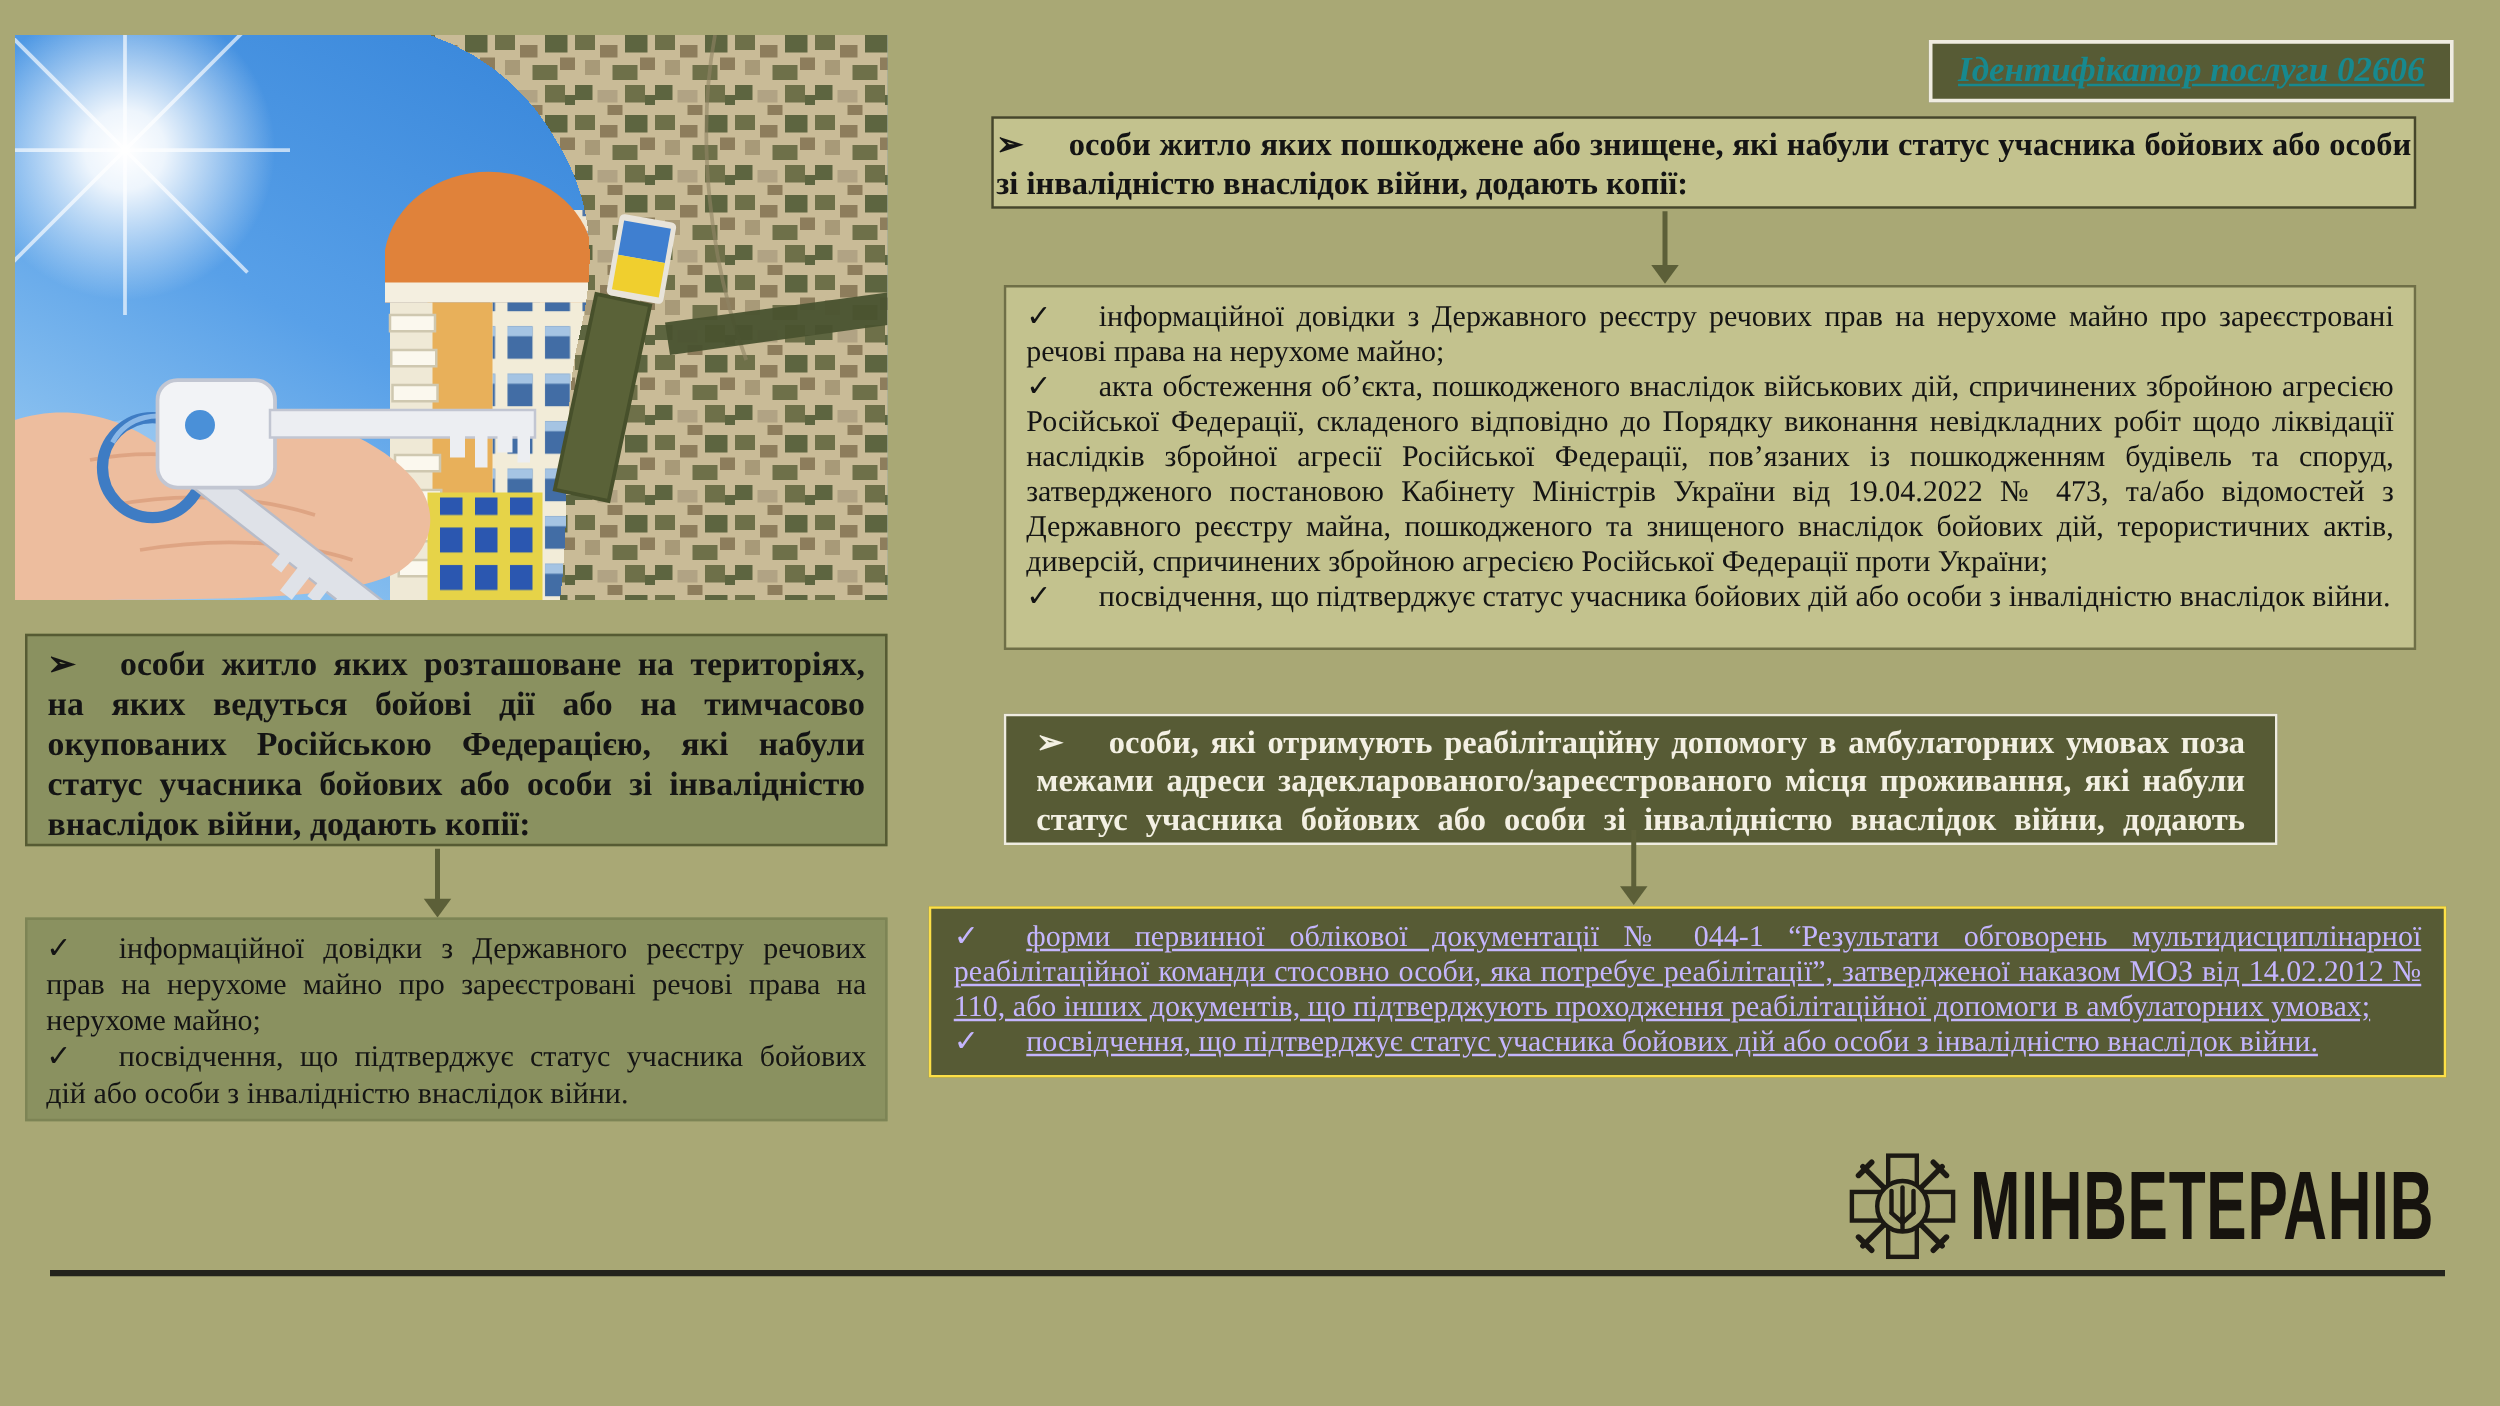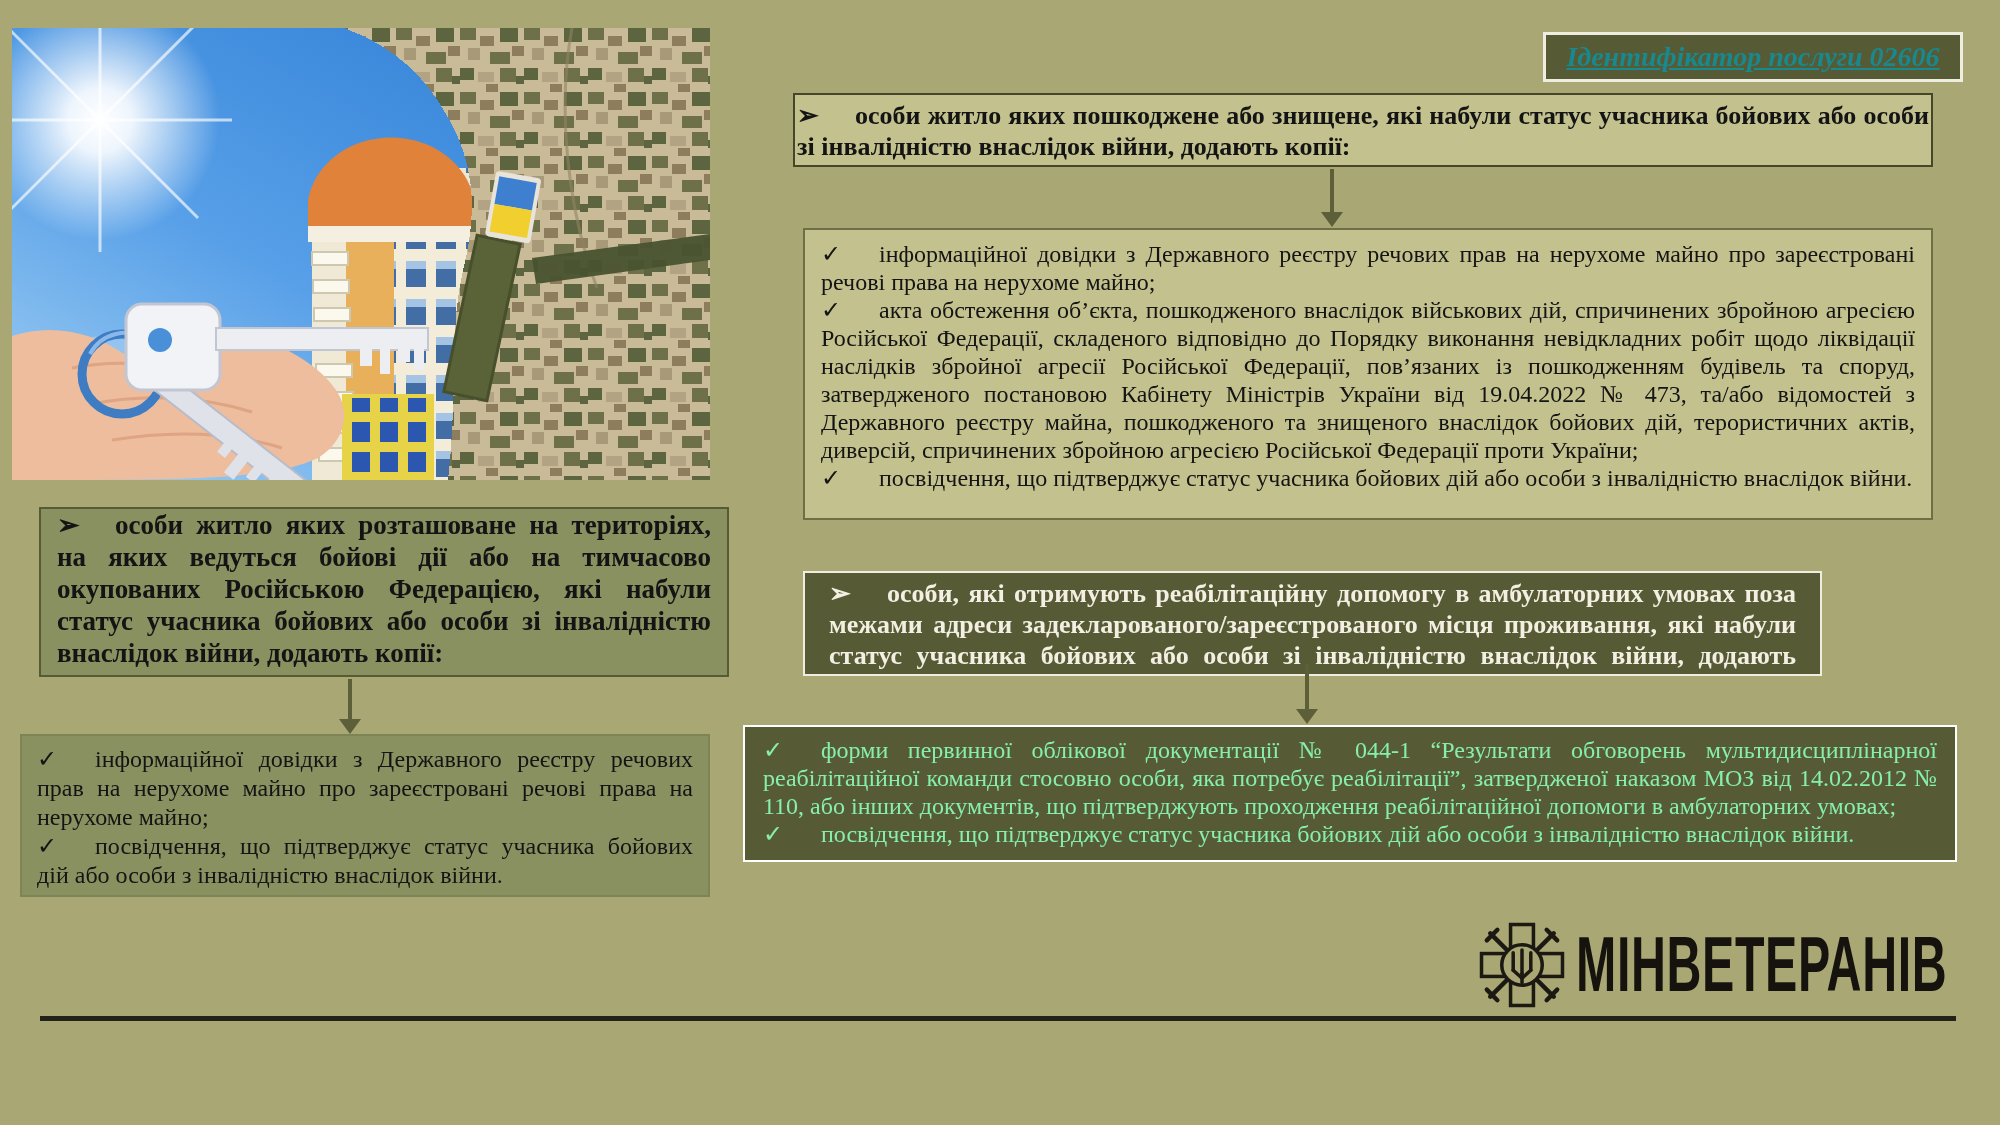--- a/index.html
+++ b/index.html
@@ -7,32 +7,32 @@
     position:relative;width:2000px;height:1125px;overflow:hidden;
     background:#a9a875;
     font-family:"Liberation Serif", serif;
   }
   .abs{position:absolute;box-sizing:border-box;}
   
   .box{position:absolute;box-sizing:border-box;color:#141414;overflow:hidden;}
   .hdr-light{background:#c3c28e;border:2px solid #46462b;}
   .det-light{background:#c3c28e;border:2px solid #6f6f47;}
   .hdr-dark{background:#575b35;border:2px solid #efece0;color:#f3f0e3;}
-  .det-dark{background:#575b35;border:2px solid #ffffff;color:#86efac;}
+  .det-dark{background:#575b35;border:2px solid #fde047;color:#c4b5fd;text-decoration:underline;}
   .hdr-green{background:#8a9160;border:2px solid #565b33;}
   .det-green{background:#8a9160;border:2px solid #7d8455;}
   .box p{margin:0;text-align:justify;}
   .box p + p{margin-top:0;}
   .bullet{display:inline-block;width:58px;}
   
   #hdr-right-1{left:793px;top:93px;width:1140px;height:74px;padding:5px 2px;font-size:26px;line-height:31px;font-weight:bold;}
   #det-right-1{left:803px;top:228px;width:1130px;height:292px;padding:10px 16px;font-size:24px;line-height:28px;}
   #hdr-right-2{left:803px;top:571px;width:1019px;height:105px;padding:5px 24px;font-size:26px;line-height:31px;font-weight:bold;}
   #det-right-2{left:743px;top:725px;width:1214px;height:137px;padding:9px 18px;font-size:24px;line-height:28px;}
-  #hdr-left{left:20px;top:507px;width:690px;height:170px;padding:6px 16px;font-size:27px;line-height:32px;font-weight:bold;display:flex;align-items:flex-end;margin-left:19px;}
+  #hdr-left{left:20px;top:507px;width:690px;height:170px;padding:6px 16px;font-size:27px;line-height:32px;font-weight:bold;display:flex;align-items:flex-start;}
   #det-left{left:20px;top:734px;width:690px;height:163px;padding:9px 15px;font-size:24px;line-height:29px;}
   
   #idbox{left:1543px;top:32px;width:420px;height:50px;background:#575b35;border:3px solid #efece0;
     display:flex;align-items:center;justify-content:center;font-style:italic;}
   #idbox a{color:#17898f;font-weight:bold;font-size:28px;text-decoration:underline;font-family:"Liberation Serif",serif;}
   
   .arrow{position:absolute;width:4px;background:#5c5f38;}
   .arrow::after{content:"";position:absolute;bottom:-14px;left:-9px;width:0;height:0;
     border-left:11px solid transparent;border-right:11px solid transparent;border-top:15px solid #5c5f38;}
   #arrow-r1{left:1330px;top:169px;height:44px;}

